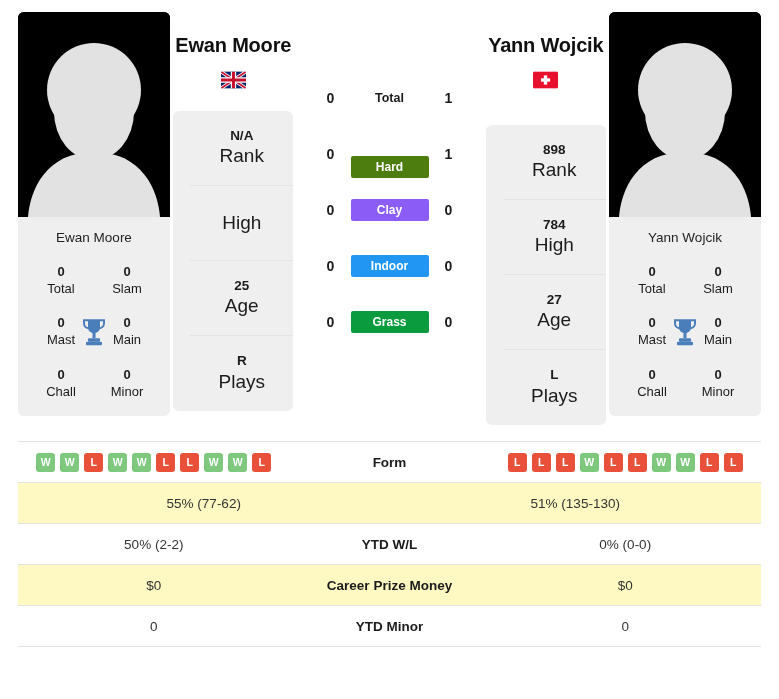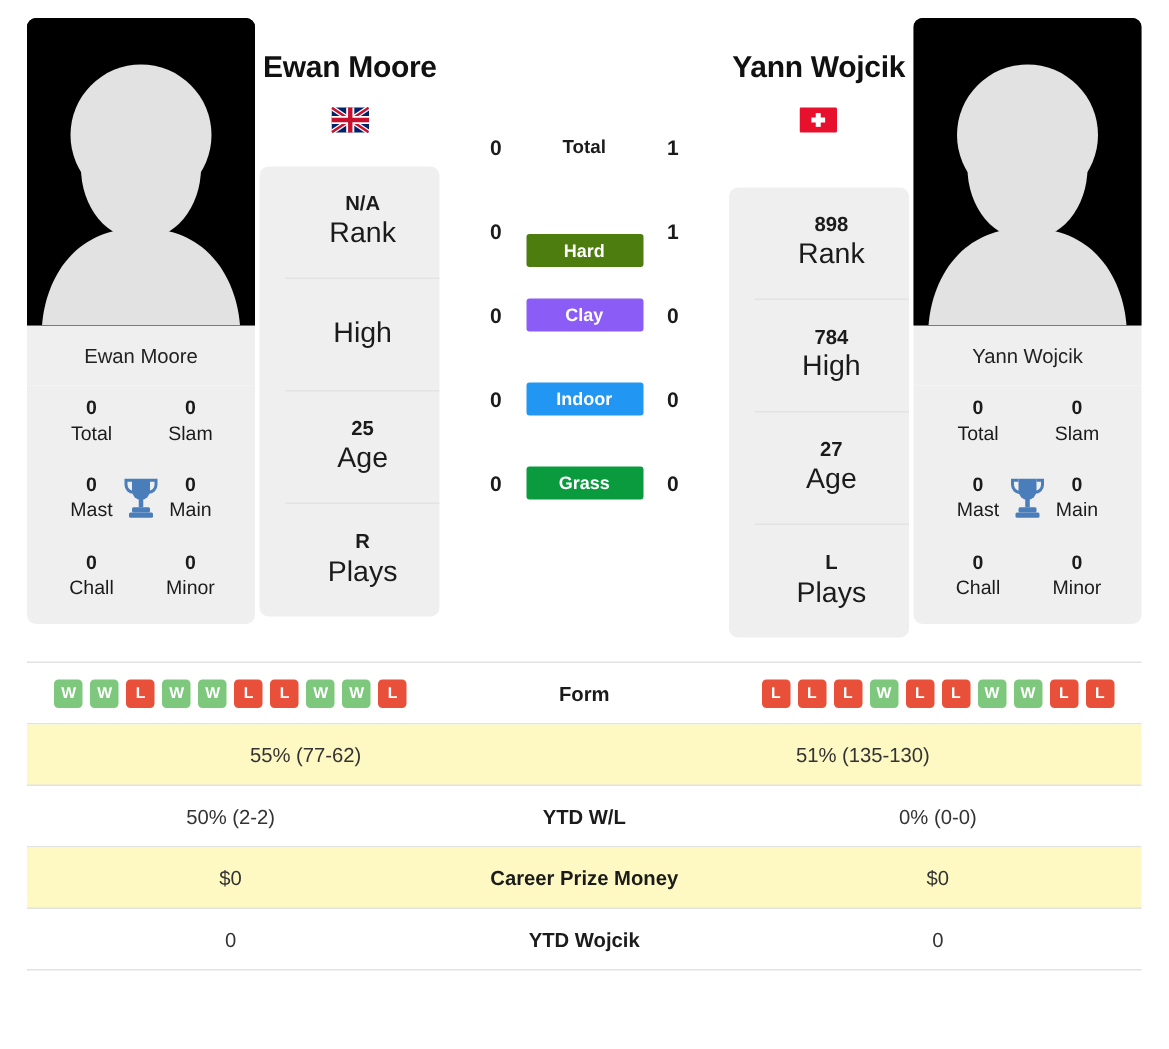--- a/index.html
+++ b/index.html
@@ -369,16 +369,16 @@
   </div>
 
   <div class="trow alt">
     <div class="tcell">$0</div>
     <div class="tcell mid">Career Prize Money</div>
     <div class="tcell">$0</div>
   </div>
 
   <div class="trow">
     <div class="tcell">0</div>
-    <div class="tcell mid">YTD Wojcik</div>
+    <div class="tcell mid">YTD Minor</div>
     <div class="tcell">0</div>
   </div>
 </div>
 
 </body></html>

